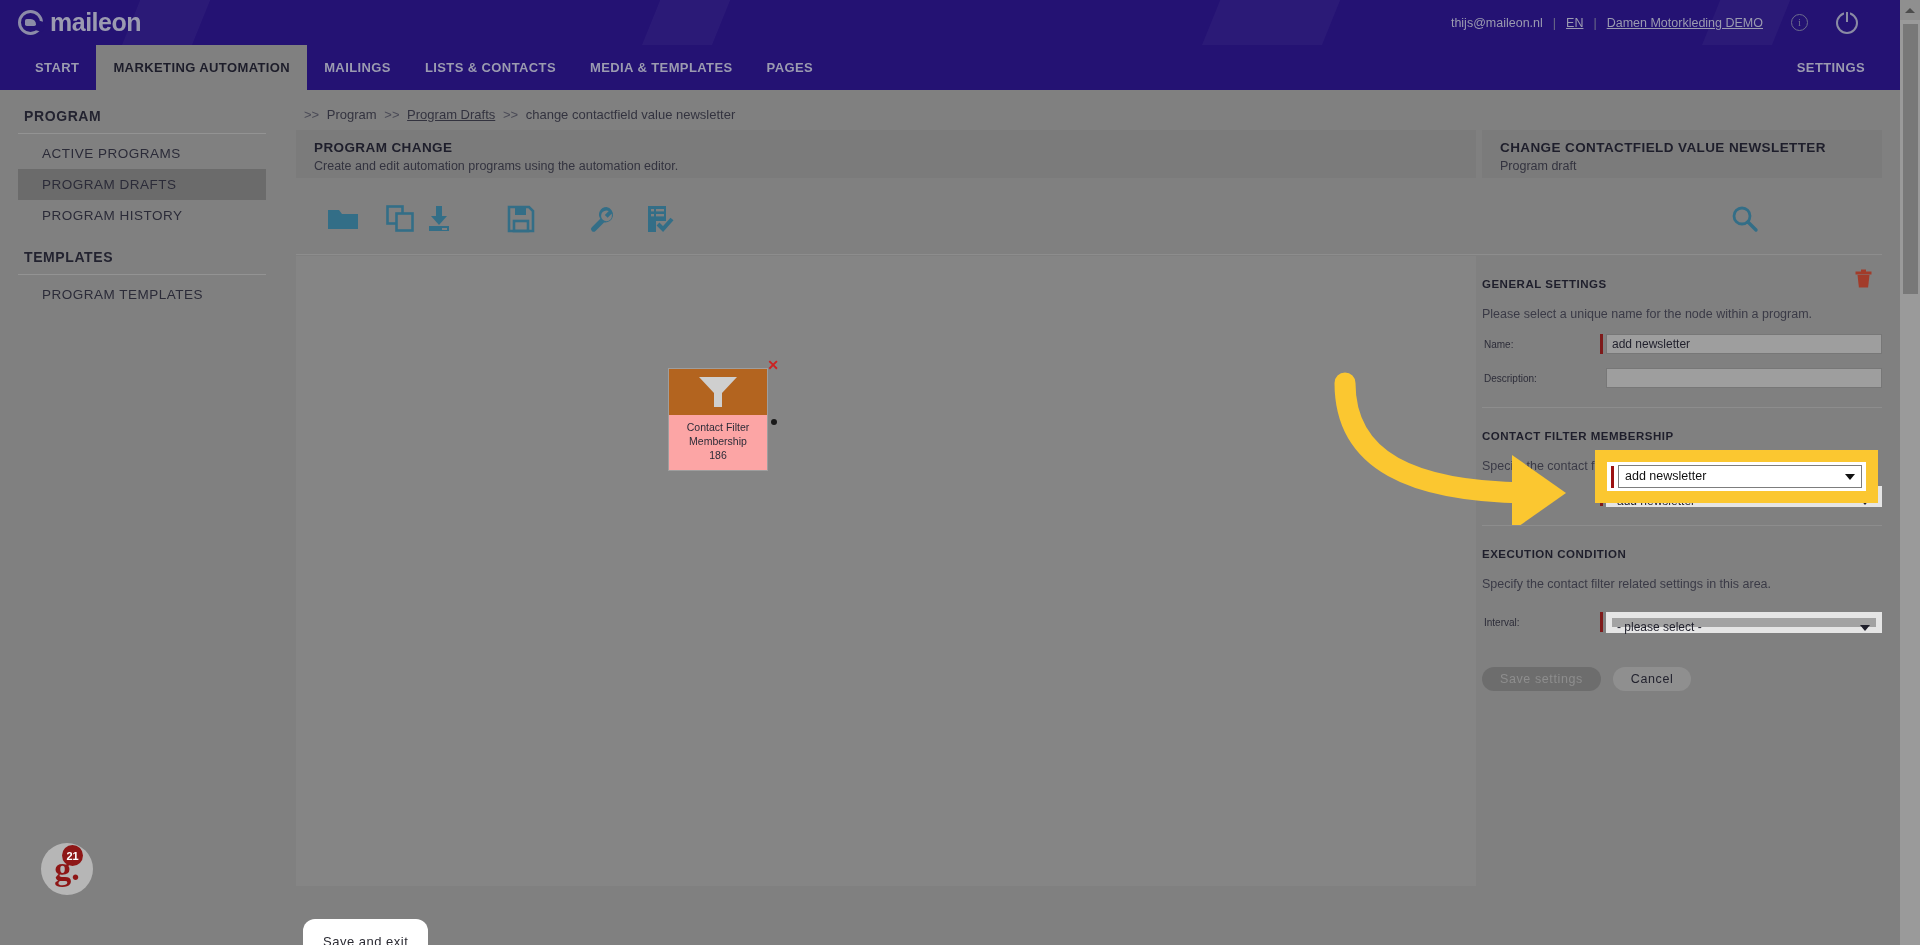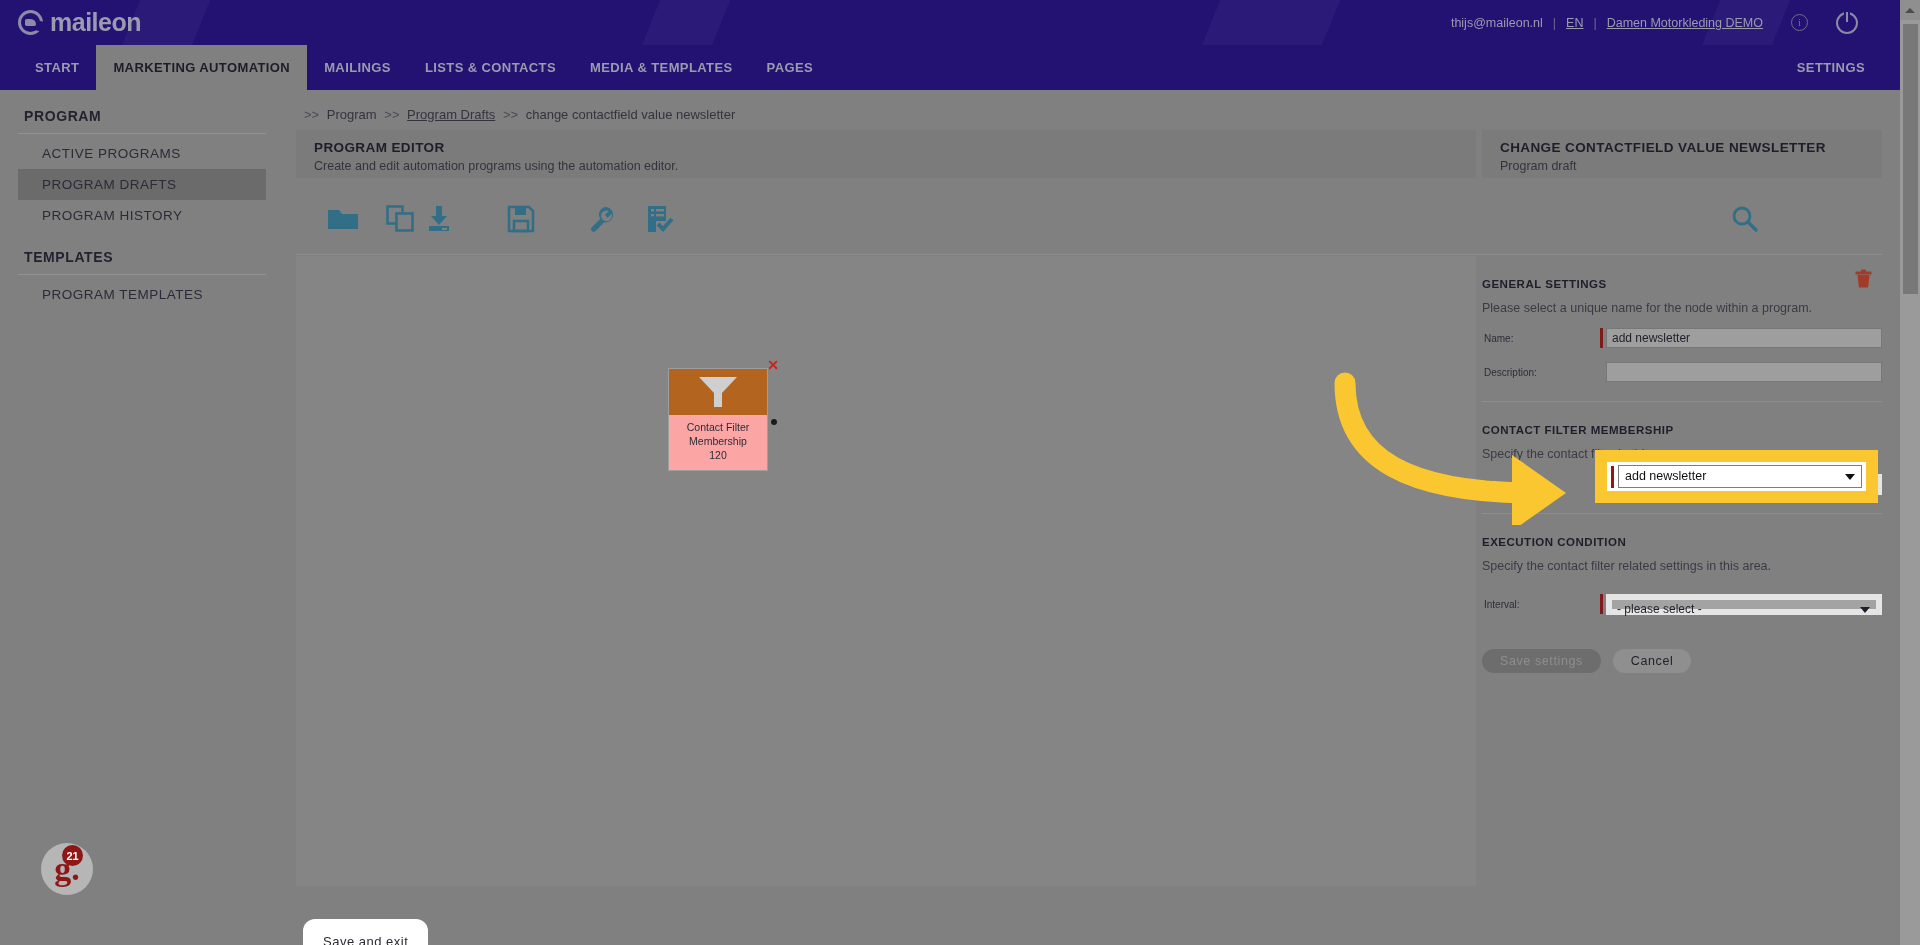--- a/index.html
+++ b/index.html
@@ -181,21 +181,21 @@
     width: 6px; height: 6px; border-radius: 50%; background: #1a1a1a;
   }
 
   
   .settings { position: absolute; left: 1482px; top: 256px; width: 400px; }
   .trash { position: absolute; right: 10px; top: 13px; }
   .sec-title {
     font-size: 11.5px; font-weight: bold; color: #1e1e2b;
     letter-spacing: 0.5px; margin-top: 22px;
   }
-  .sec-desc { font-size: 12.5px; color: #3a3a46; margin-top: 11px; }
+  .sec-desc { font-size: 12.5px; color: #3a3a46; margin-top: 17px; }
   .row {
     display: flex; align-items: center; margin-top: 12px; height: 22px;
   }
   .row .lbl { width: 118px; font-size: 10px; color: #2c2c38; padding-left: 2px; }
   .req { width: 3px; height: 20px; background: #7e1a1a; margin-right: 3px; }
   .fld {
     flex: 1; height: 20px; background: #9e9e9e; border: 1px solid #777;
     font-size: 12px; color: #1f1f2b; padding: 0 5px; line-height: 18px;
   }
   .sel {
@@ -329,21 +329,21 @@
   <div class="breadcrumb">
     <span class="bsep">&gt;&gt;</span>
     <span>Program</span>
     <span class="bsep">&gt;&gt;</span>
     <a href="#">Program Drafts</a>
     <span class="bsep">&gt;&gt;</span>
     <span>change contactfield value newsletter</span>
   </div>
 
   <div class="panel-head" id="editor-head">
-    <div class="title">PROGRAM EDITOR</div>
+    <div class="title">PROGRAM CHANGE</div>
     <div class="sub">Create and edit automation programs using the automation editor.</div>
   </div>
 
   <div class="panel-head" id="node-head">
     <div class="title">CHANGE CONTACTFIELD VALUE NEWSLETTER</div>
     <div class="sub">Program draft</div>
   </div>
 
   <div class="toolbar">
 
@@ -409,21 +409,21 @@
       <div class="node-close">✕</div>
       <div class="node-port"></div>
       <div class="node-icon">
         <svg width="42" height="34" viewBox="0 0 42 34">
           <path d="M2 2h38L25 18v14h-8V18z" fill="#cfcfcf"></path>
         </svg>
       </div>
       <div class="node-label">
         <div>Contact Filter</div>
         <div>Membership</div>
-        <div>120</div>
+        <div>186</div>
       </div>
     </div>
   </div>
 
   <div class="settings">
 
     <div class="trash">
       <svg width="17" height="19" viewBox="0 0 17 19">
         <rect x="0.5" y="2.5" width="16" height="3" fill="#a23c2a"></rect>
         <rect x="6" y="0.5" width="5" height="2.5" fill="#a23c2a"></rect>

